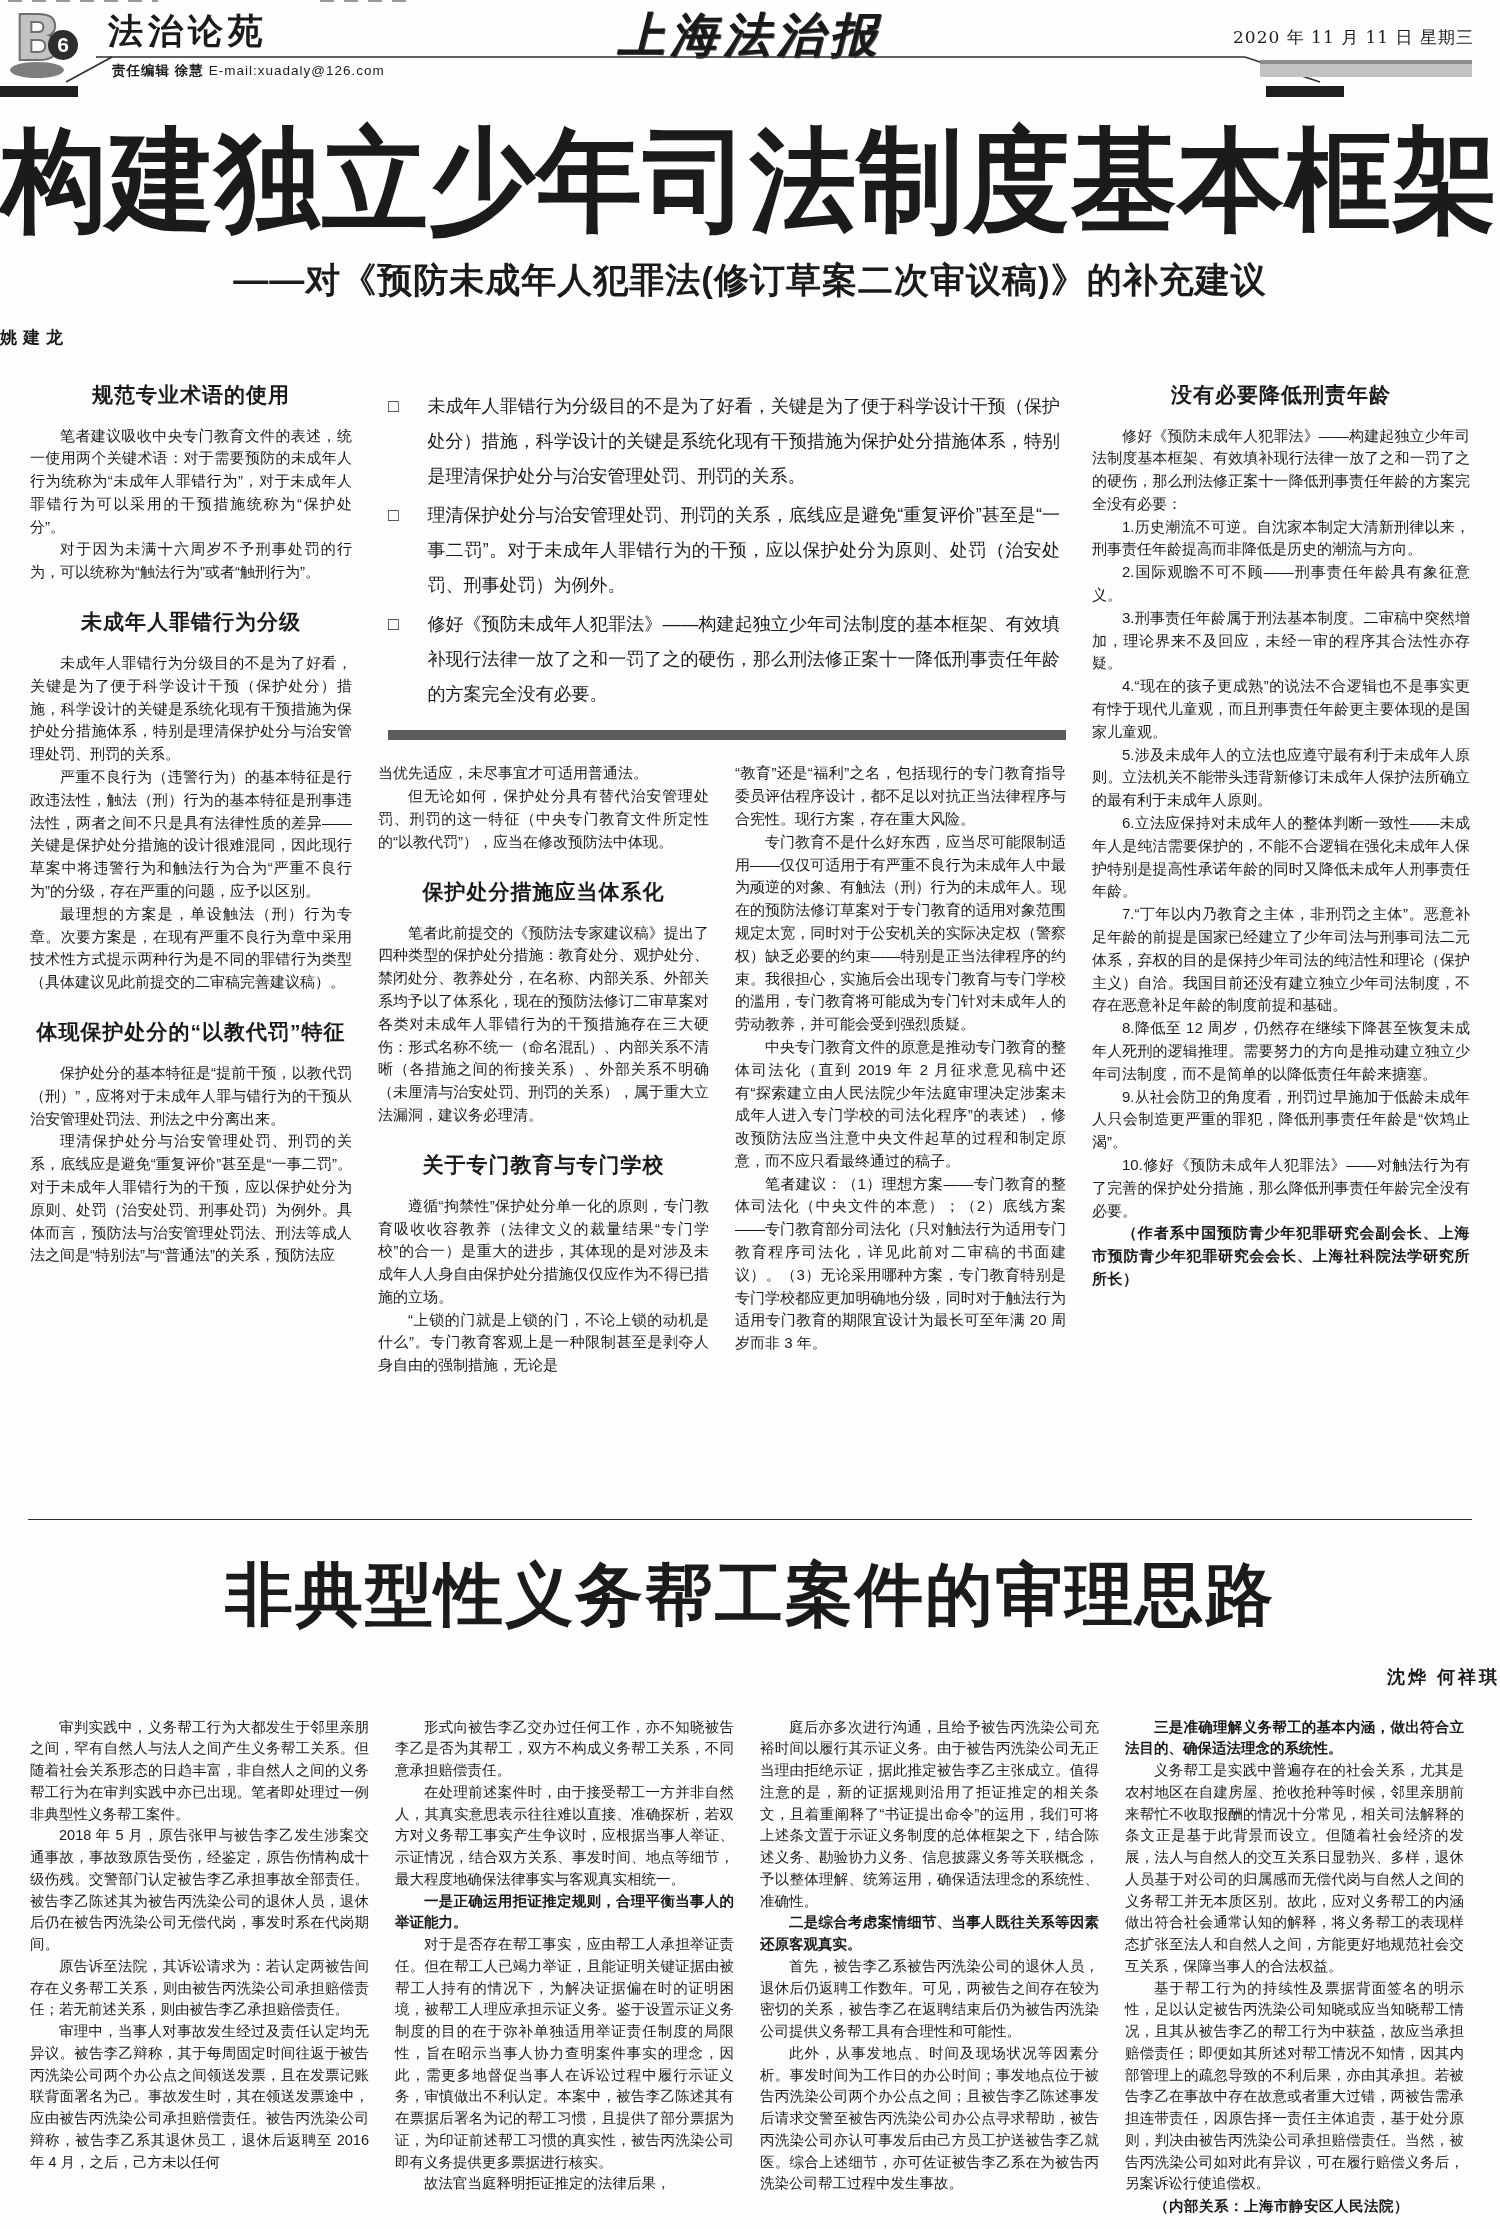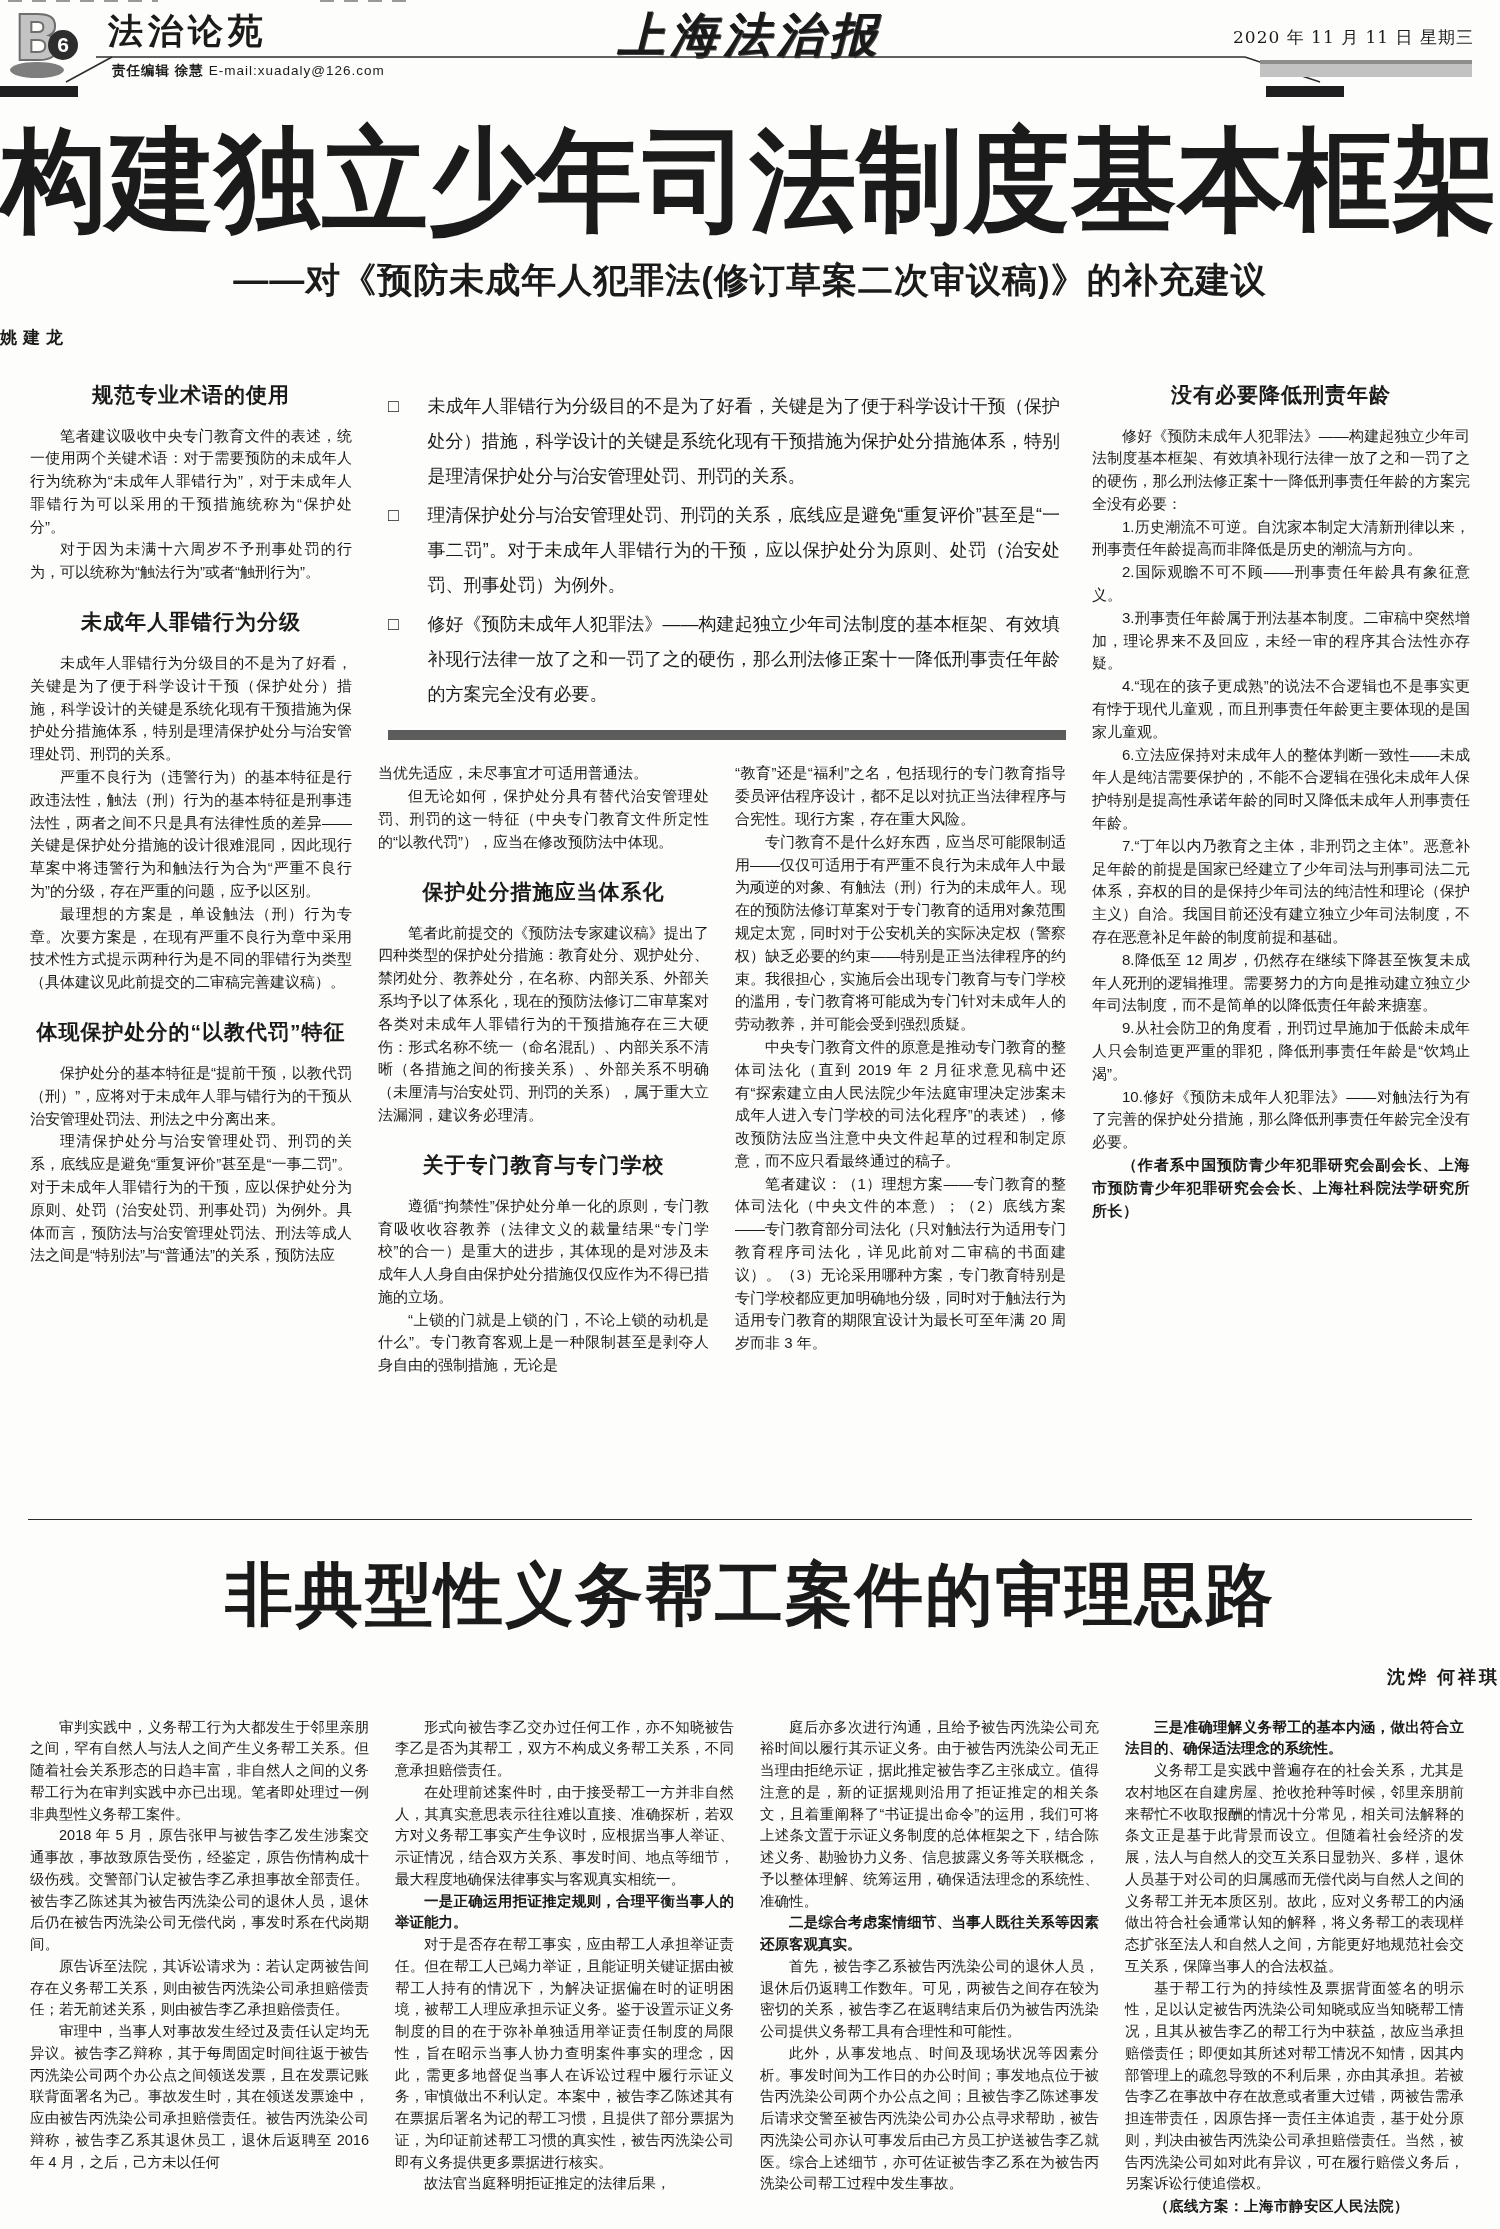--- a/index.html
+++ b/index.html
@@ -140,20 +140,21 @@
     </div>
   </div>
 
   <div class="a1-col4">
       <h3 class="col-head">没有必要降低刑责年龄</h3>
       <p>修好《预防未成年人犯罪法》——构建起独立少年司法制度基本框架、有效填补现行法律一放了之和一罚了之的硬伤，那么刑法修正案十一降低刑事责任年龄的方案完全没有必要：</p>
       <p>1.历史潮流不可逆。自沈家本制定大清新刑律以来，刑事责任年龄提高而非降低是历史的潮流与方向。</p>
       <p>2.国际观瞻不可不顾——刑事责任年龄具有象征意义。</p>
       <p>3.刑事责任年龄属于刑法基本制度。二审稿中突然增加，理论界来不及回应，未经一审的程序其合法性亦存疑。</p>
       <p>4.“现在的孩子更成熟”的说法不合逻辑也不是事实更有悖于现代儿童观，而且刑事责任年龄更主要体现的是国家儿童观。</p>
+      <p>5.涉及未成年人的立法也应遵守最有利于未成年人原则。立法机关不能带头违背新修订未成年人保护法所确立的最有利于未成年人原则。</p>
       <p>6.立法应保持对未成年人的整体判断一致性——未成年人是纯洁需要保护的，不能不合逻辑在强化未成年人保护特别是提高性承诺年龄的同时又降低未成年人刑事责任年龄。</p>
       <p>7.“丁年以内乃教育之主体，非刑罚之主体”。恶意补足年龄的前提是国家已经建立了少年司法与刑事司法二元体系，弃权的目的是保持少年司法的纯洁性和理论（保护主义）自洽。我国目前还没有建立独立少年司法制度，不存在恶意补足年龄的制度前提和基础。</p>
       <p>8.降低至 12 周岁，仍然存在继续下降甚至恢复未成年人死刑的逻辑推理。需要努力的方向是推动建立独立少年司法制度，而不是简单的以降低责任年龄来搪塞。</p>
       <p>9.从社会防卫的角度看，刑罚过早施加于低龄未成年人只会制造更严重的罪犯，降低刑事责任年龄是“饮鸩止渴”。</p>
       <p>10.修好《预防未成年人犯罪法》——对触法行为有了完善的保护处分措施，那么降低刑事责任年龄完全没有必要。</p>
       <p class="attribution">（作者系中国预防青少年犯罪研究会副会长、上海市预防青少年犯罪研究会会长、上海社科院法学研究所所长）</p>
     </div>
 </div>
 
 <hr class="articles-divider">
@@ -178,15 +179,15 @@
   <div class="a2-col">
       <p class="cont">庭后亦多次进行沟通，且给予被告丙洗染公司充裕时间以履行其示证义务。由于被告丙洗染公司无正当理由拒绝示证，据此推定被告李乙主张成立。值得注意的是，新的证据规则沿用了拒证推定的相关条文，且着重阐释了“书证提出命令”的运用，我们可将上述条文置于示证义务制度的总体框架之下，结合陈述义务、勘验协力义务、信息披露义务等关联概念，予以整体理解、统筹运用，确保适法理念的系统性、准确性。</p>
       <p class="bold-lead">二是综合考虑案情细节、当事人既往关系等因素还原客观真实。</p>
       <p>首先，被告李乙系被告丙洗染公司的退休人员，退休后仍返聘工作数年。可见，两被告之间存在较为密切的关系，被告李乙在返聘结束后仍为被告丙洗染公司提供义务帮工具有合理性和可能性。</p>
       <p>此外，从事发地点、时间及现场状况等因素分析。事发时间为工作日的办公时间；事发地点位于被告丙洗染公司两个办公点之间；且被告李乙陈述事发后请求交警至被告丙洗染公司办公点寻求帮助，被告丙洗染公司亦认可事发后由己方员工护送被告李乙就医。综合上述细节，亦可佐证被告李乙系在为被告丙洗染公司帮工过程中发生事故。</p>
     </div>
   <div class="a2-col">
       <p class="bold-lead">三是准确理解义务帮工的基本内涵，做出符合立法目的、确保适法理念的系统性。</p>
       <p>义务帮工是实践中普遍存在的社会关系，尤其是农村地区在自建房屋、抢收抢种等时候，邻里亲朋前来帮忙不收取报酬的情况十分常见，相关司法解释的条文正是基于此背景而设立。但随着社会经济的发展，法人与自然人的交互关系日显勃兴、多样，退休人员基于对公司的归属感而无偿代岗与自然人之间的义务帮工并无本质区别。故此，应对义务帮工的内涵做出符合社会通常认知的解释，将义务帮工的表现样态扩张至法人和自然人之间，方能更好地规范社会交互关系，保障当事人的合法权益。</p>
       <p>基于帮工行为的持续性及票据背面签名的明示性，足以认定被告丙洗染公司知晓或应当知晓帮工情况，且其从被告李乙的帮工行为中获益，故应当承担赔偿责任；即便如其所述对帮工情况不知情，因其内部管理上的疏忽导致的不利后果，亦由其承担。若被告李乙在事故中存在故意或者重大过错，两被告需承担连带责任，因原告择一责任主体追责，基于处分原则，判决由被告丙洗染公司承担赔偿责任。当然，被告丙洗染公司如对此有异议，可在履行赔偿义务后，另案诉讼行使追偿权。</p>
-      <p class="attribution attr-right">（底线方案：上海市静安区人民法院）</p>
+      <p class="attribution attr-right">（内部关系：上海市静安区人民法院）</p>
     </div>
 </div>
 
 </body></html>

